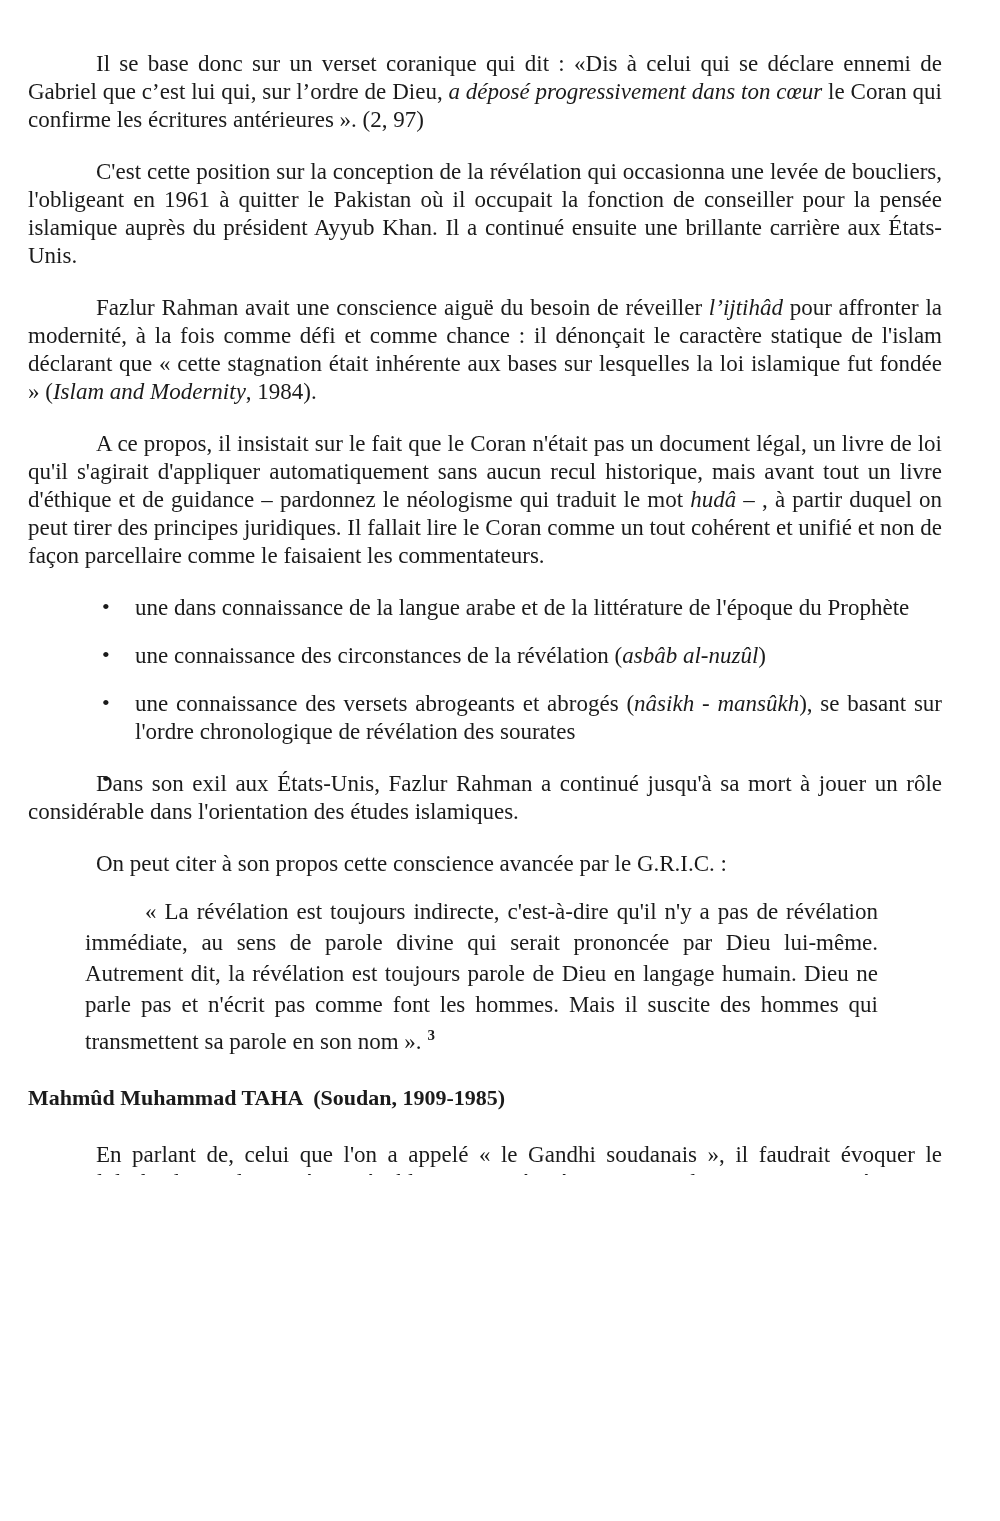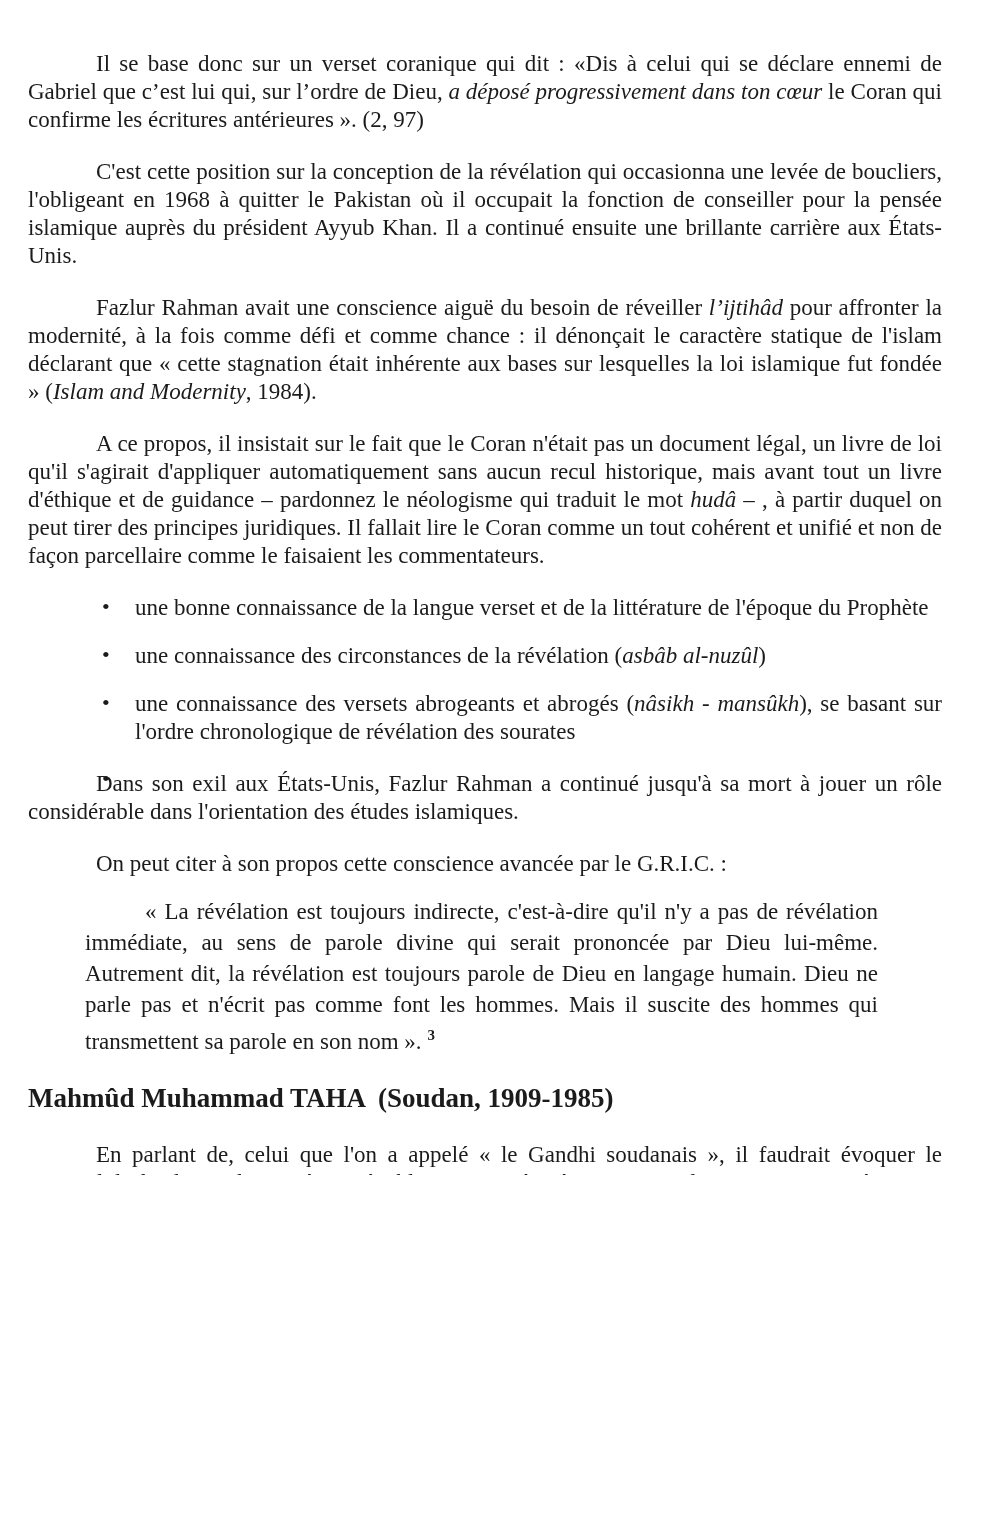--- a/index.html
+++ b/index.html
@@ -25,21 +25,21 @@
   }
   .para-after-list { margin-top:24px; }
   .lead-in { margin-bottom:18px; }
   .quote {
     font-size:23px; line-height:31px; text-align:justify;
     margin:0 64px 4px 57px; text-indent:60px;
   }
   .quote sup, .footnote sup { font-weight:bold; }
   .quote sup { font-size:15px; }
   .section-heading {
-    font-size:27px; line-height:34px; font-weight:bold;
+    font-size:22px; line-height:34px; font-weight:bold;
     margin:24px 0 26px 0; text-indent:0; white-space:pre-wrap;
   }
   .italic { font-style:italic; }
   .footnote-area { position:absolute; left:28px; width:914px; top:1412px; }
   .footnote-rule {
     margin-left:69px; width:291px; border-top:2px solid #1b1b1b; height:0;
   }
   .footnote {
     position:relative; margin-top:13px; padding-left:34px;
     font-size:20px; line-height:25px;
@@ -55,29 +55,29 @@
   .footer-page { font-weight:bold; font-size:24px; }
 </style>
 </head>
 <body>
 
 <div class="page">
   <div class="content">
 
     <p class="para"><span>Il se base donc sur un verset coranique qui dit : «Dis  à celui qui se déclare ennemi de Gabriel que c’est lui qui, sur l’ordre de Dieu, </span><span class="italic">a déposé progressivement dans ton cœur</span><span> le Coran qui confirme les écritures antérieures ». (2, 97)</span></p>
 
-    <p class="para"><span>C'est cette position sur la conception de la révélation qui occasionna une levée de boucliers, l'obligeant en 1968 à quitter le Pakistan où il occupait la fonction de conseiller pour la pensée islamique auprès du président Ayyub Khan. Il a continué ensuite une brillante carrière aux États-Unis.</span></p>
+    <p class="para"><span>C'est cette position sur la conception de la révélation qui occasionna une levée de boucliers, l'obligeant en 1961 à quitter le Pakistan où il occupait la fonction de conseiller pour la pensée islamique auprès du président Ayyub Khan. Il a continué ensuite une brillante carrière aux États-Unis.</span></p>
 
     <p class="para"><span>Fazlur Rahman avait une conscience aiguë du besoin de réveiller </span><span class="italic">l’ijtihâd</span><span> pour affronter la modernité, à la fois comme défi et comme chance : il dénonçait le caractère statique de l'islam déclarant que « cette stagnation était inhérente aux bases sur lesquelles la loi islamique fut fondée » (</span><span class="italic">Islam and Modernity</span><span>, 1984).</span></p>
 
     <p class="para"><span>A ce propos, il insistait sur le fait que le Coran n'était pas un document légal, un livre de loi qu'il s'agirait d'appliquer automatiquement sans aucun recul historique, mais avant tout un livre d'éthique et de guidance – pardonnez le néologisme qui traduit le mot </span><span class="italic">hudâ</span><span> – , à partir duquel on peut tirer des principes juridiques. Il fallait lire le Coran comme un tout cohérent et unifié et non de façon parcellaire comme le faisaient les commentateurs.</span></p>
 
 
     <ul class="bullets">
-      <li><span class="bullet-dot">•</span><span>une bonne connaissance de la langue verset et de la littérature de l'époque du Prophète</span></li>
+      <li><span class="bullet-dot">•</span><span>une dans connaissance de la langue arabe et de la littérature de l'époque du Prophète</span></li>
       <li><span class="bullet-dot">•</span><span>une connaissance des circonstances de la révélation (</span><span class="italic">asbâb al-nuzûl</span><span>)</span></li>
       <li><span class="bullet-dot">•</span><span>une connaissance des versets abrogeants et abrogés (</span><span class="italic">nâsikh - mansûkh</span><span>), se basant sur l'ordre chronologique de révélation des sourates</span></li>
       <li><span class="bullet-dot">•</span></li>
     </ul>
 
     <p class="para para-after-list"><span>Dans son exil aux États-Unis, Fazlur Rahman a continué jusqu'à sa mort à jouer un rôle considérable dans l'orientation des études islamiques.</span></p>
 
     <p class="para lead-in"><span>On peut citer à son propos cette conscience avancée par le G.R.I.C. :</span></p>
 
     <div class="quote"><span>« La révélation est toujours indirecte, c'est-à-dire qu'il n'y a pas de révélation immédiate, au sens de parole divine qui serait prononcée par Dieu lui-même. Autrement dit, la révélation est toujours parole de Dieu en langage humain. Dieu ne parle pas et n'écrit pas comme font les hommes. Mais il suscite des hommes qui transmettent sa parole en son nom ». </span><sup>3</sup></div>

